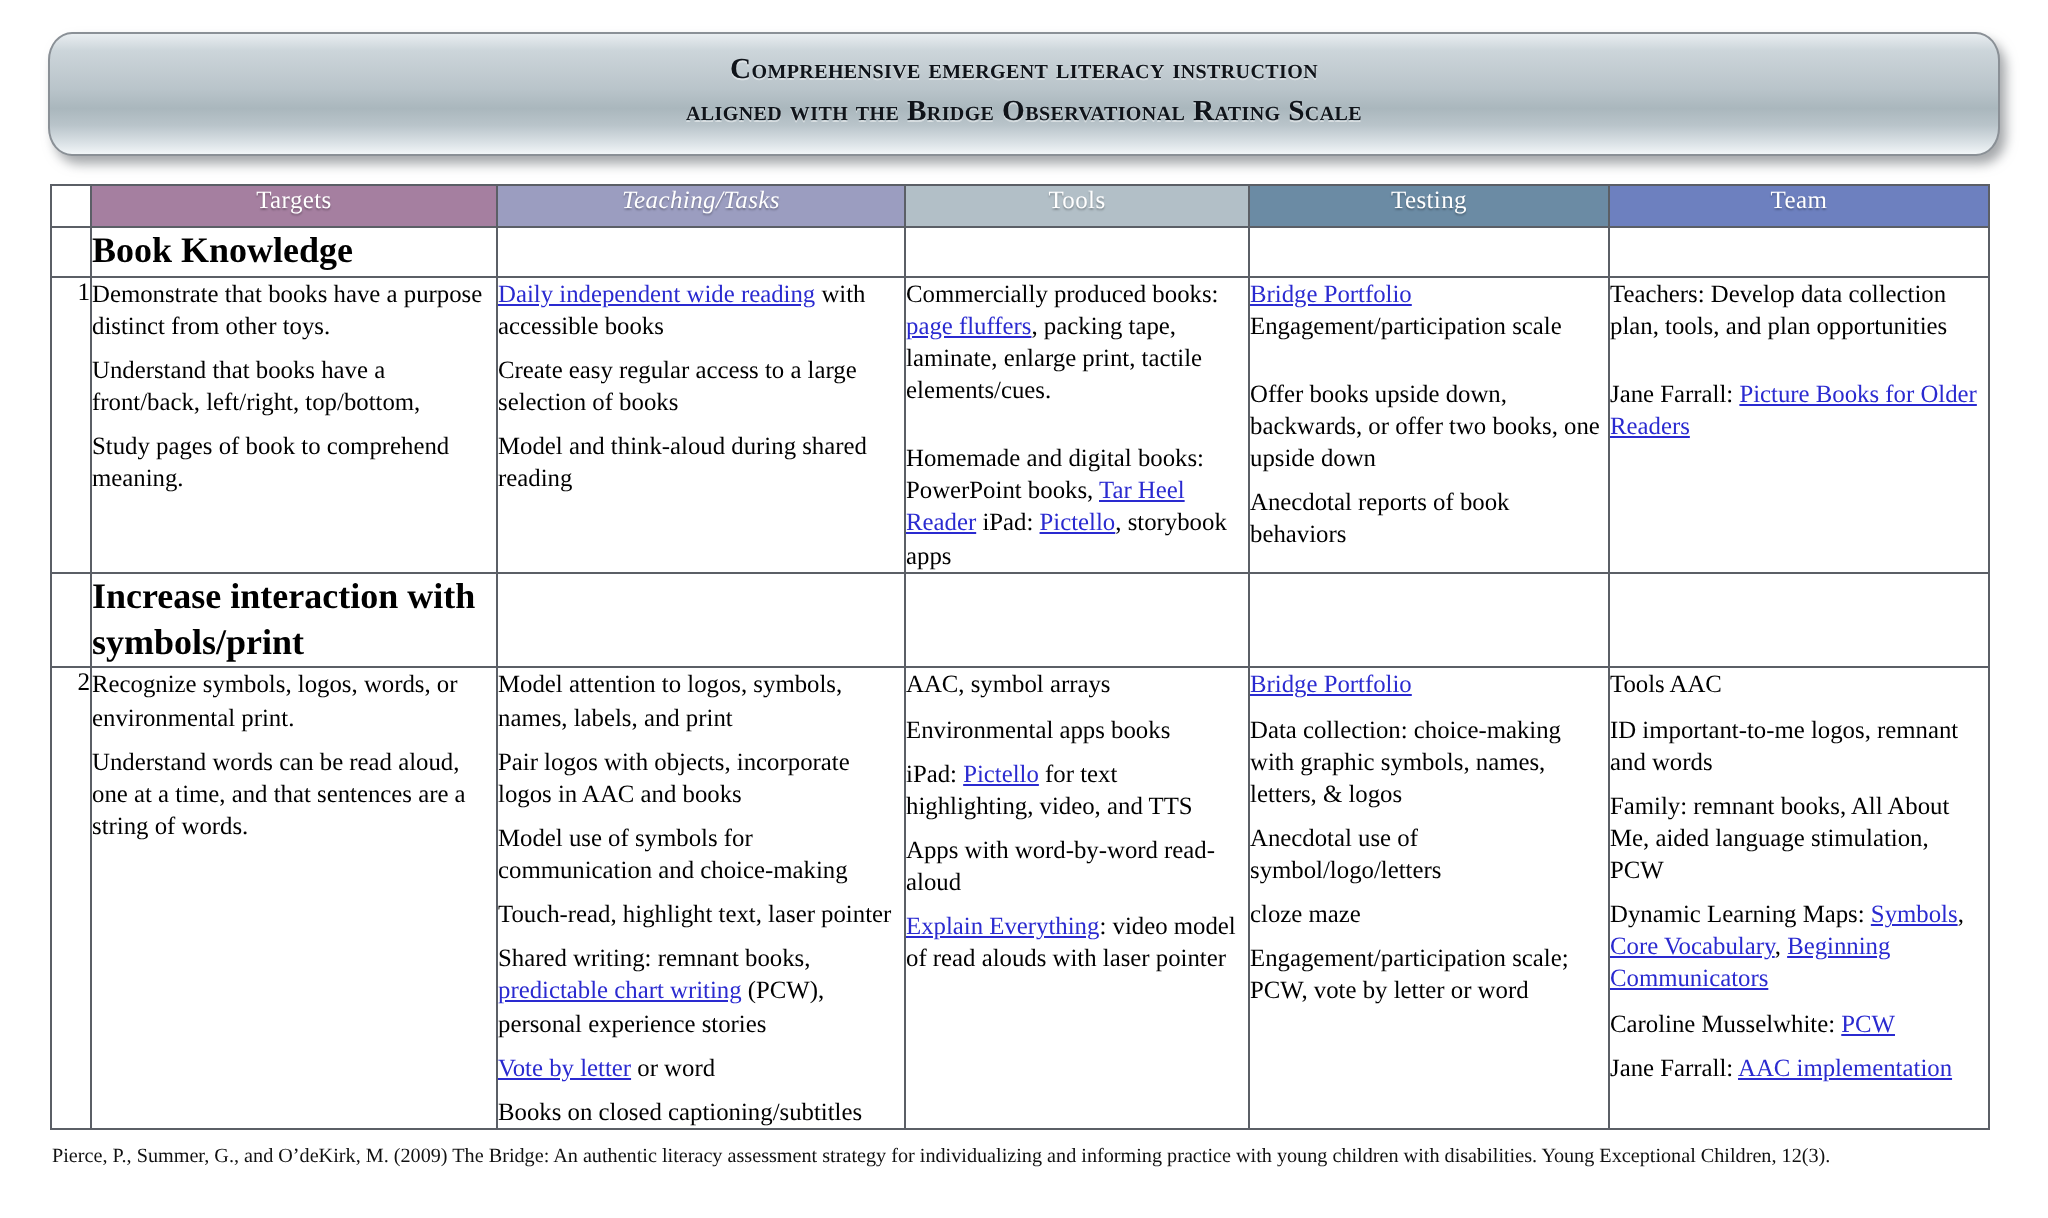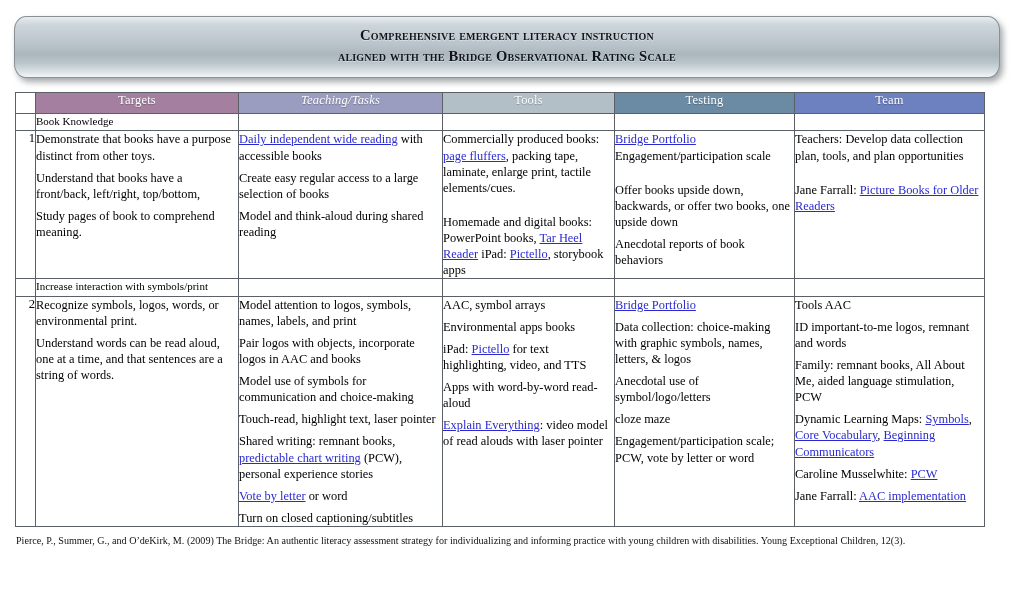--- a/index.html
+++ b/index.html
@@ -9,21 +9,21 @@
   body {
     width: 1024px; height: 609px;
     font-family: "Liberation Serif", serif;
     color: #000000;
     overflow: hidden;
   }
   .page {
     position: relative;
     width: 1024px; height: 609px;
     box-sizing: border-box;
-    padding: 14px 22px 0 12px;
+    padding: 14px 22px 0 22px;
   }
 
   
   .banner-wrap {
     position: relative;
     margin: 2px 2px 14px 2px;
     filter: drop-shadow(3px 4px 3px rgba(90,95,100,0.55));
   }
   .banner {
     border: 1px solid #8a9096;
@@ -77,22 +77,22 @@
     text-shadow: 0 1px 1px rgba(0,0,0,0.28);
   }
   th.corner { background: #ffffff; border-top-color:#ffffff; border-left-color:#ffffff; }
 
   td.num {
     text-align: right;
     font-size: 12.6px;
     padding: 5px 5px 0 0;
   }
   td.group {
-    font-weight: normal;
-    font-size: 11px;
+    font-weight: bold;
+    font-size: 18px;
     line-height: 1.30;
     padding: 5px 6px 6px 7px;
     font-family: "Liberation Serif", serif;
   }
   td.blank { background: #ffffff; }
 
   td.cell {
     font-size: 12.4px;
     line-height: 1.30;
     padding: 5px 7px 7px 7px;
@@ -198,21 +198,21 @@
             <p>Recognize symbols, logos, words, or environmental print.</p>
             <p>Understand words can be read aloud, one at a time, and that sentences are a string of words.</p>
           </td>
           <td class="cell">
             <p>Model attention to logos, symbols, names, labels, and print</p>
             <p>Pair logos with objects, incorporate logos in AAC and books</p>
             <p>Model use of symbols for communication and choice-making</p>
             <p>Touch-read, highlight text, laser pointer</p>
             <p>Shared writing: remnant books, <a class="lnk">predictable chart writing</a> (PCW), personal experience stories</p>
             <p><a class="lnk">Vote by letter</a> or word</p>
-            <p>Turn on closed captioning/subtitles</p>
+            <p>Books on closed captioning/subtitles</p>
           </td>
           <td class="cell">
             <p>AAC, symbol arrays</p>
             <p>Environmental apps books</p>
             <p>iPad: <a class="lnk">Pictello</a> for text highlighting, video, and TTS</p>
             <p>Apps with word-by-word read-aloud</p>
             <p><a class="lnk">Explain Everything</a>: video model of read alouds with laser pointer</p>
           </td>
           <td class="cell">
             <p><a class="lnk">Bridge Portfolio</a></p>

